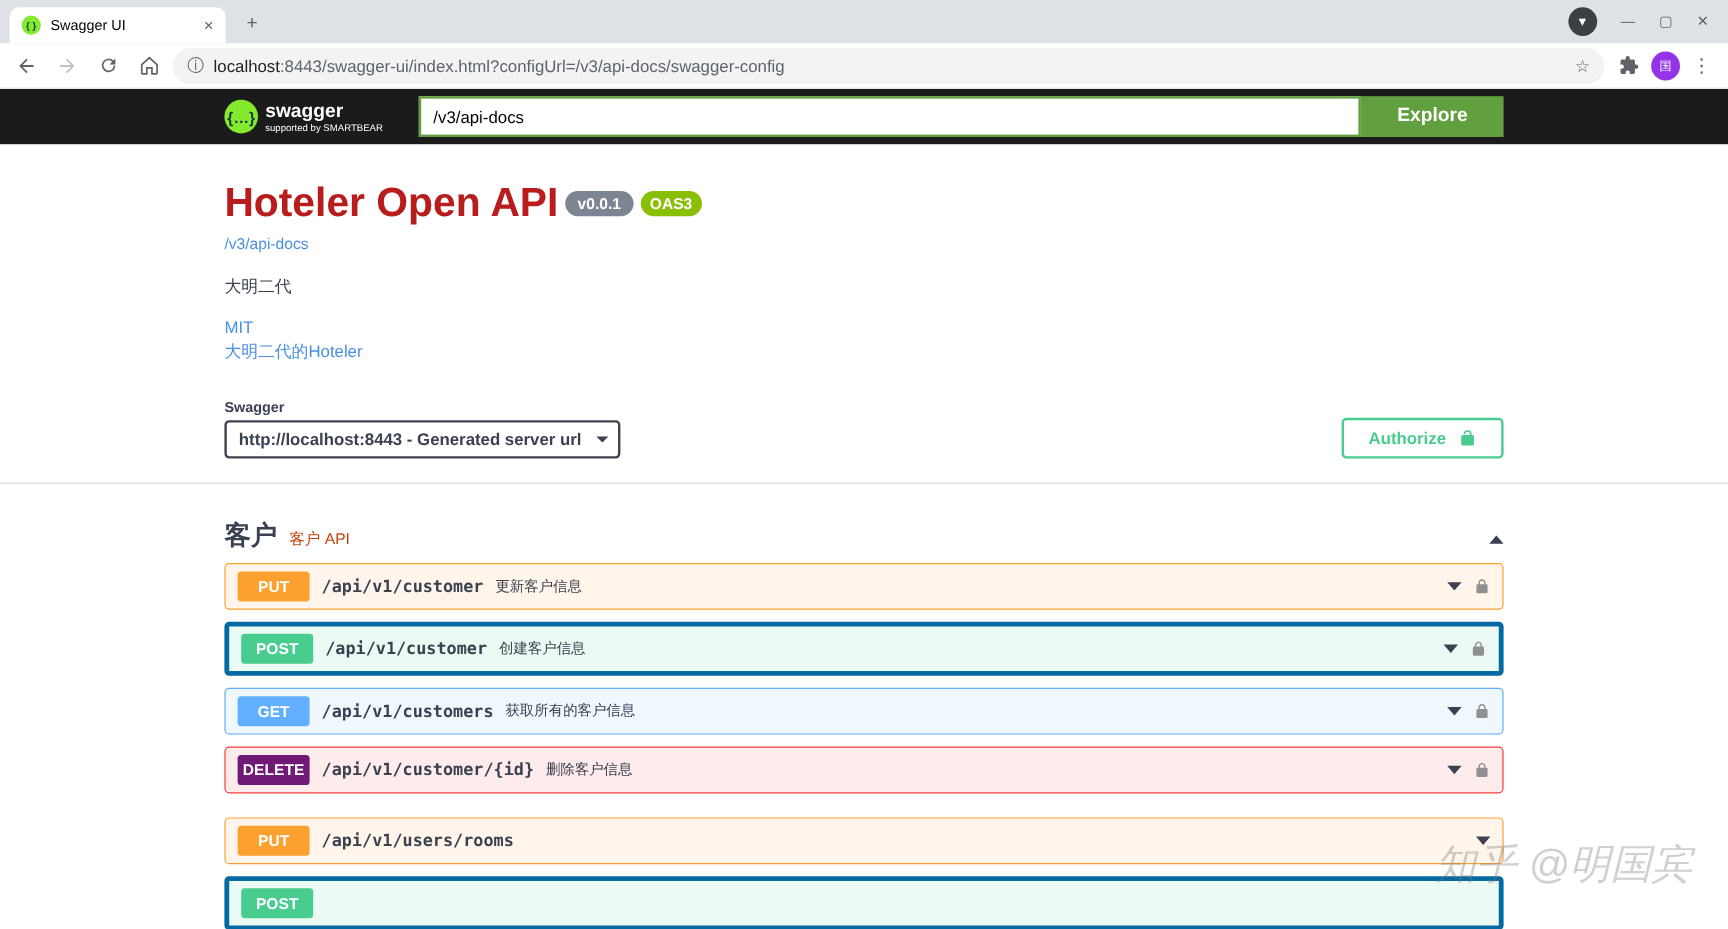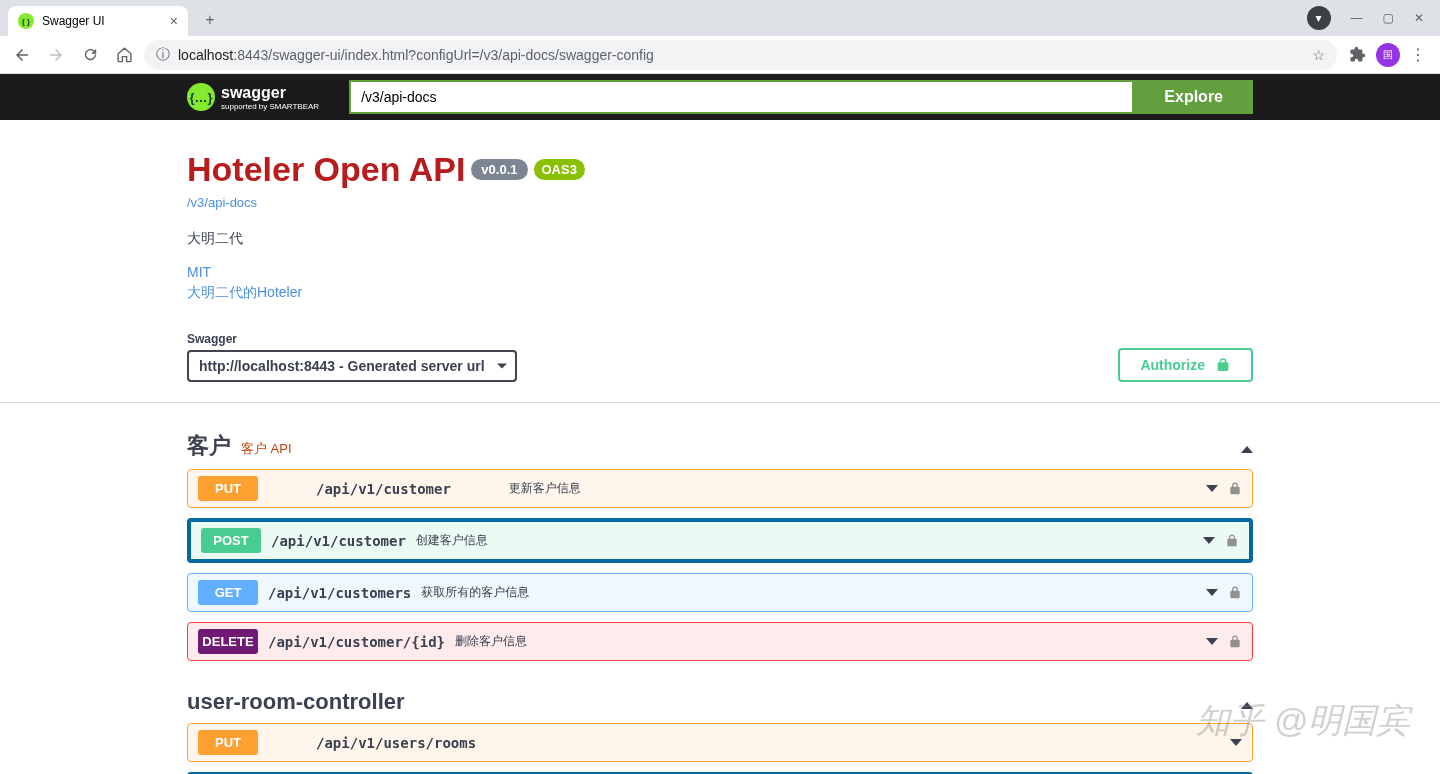--- a/index.html
+++ b/index.html
@@ -58,21 +58,21 @@
     
     hr.section-divider { border: none; border-top: 1px solid rgba(59,65,81,.2); margin: 0; }
     
     .tag-section { margin-top: 20px; }
     .tag-header { display: flex; align-items: baseline; cursor: pointer; padding: 8px 0; }
     .tag-name { font-size: 22px; font-weight: 700; color: #3b4151; }
     .tag-desc { font-size: 13px; color: #c2410c; margin-left: 10px; }
     .tag-toggle { margin-left: auto; }
     
     .opblock { border-radius: 4px; margin-bottom: 10px; display: flex; align-items: center; padding: 6px 10px; cursor: pointer; }
-    .opblock.put { background: rgba(252,161,48,.1); border: 1px solid #fca130; gap: 48px; }
+    .opblock.put { background: rgba(252,161,48,.1); border: 1px solid #fca130; }
     .opblock.post { background: rgba(73,204,144,.1); border: 4px solid #0369a1; }
     .opblock.get { background: rgba(97,175,254,.1); border: 1px solid #61affe; }
     .opblock.delete { background: rgba(249,62,62,.1); border: 1px solid #f93e3e; }
     .method-badge { min-width: 60px; text-align: center; padding: 5px 0; border-radius: 3px; color: #fff; font-size: 13px; font-weight: 700; }
     .put .method-badge { background: #fca130; }
     .post .method-badge { background: #49cc90; }
     .get .method-badge { background: #61affe; }
     .delete .method-badge { background: #701a75; }
     .op-path { font-family: Consolas, monospace; font-size: 14px; color: #3b4151; font-weight: 600; margin-left: 10px; }
     .op-summary { font-size: 12px; color: #3b4151; margin-left: 10px; }
@@ -244,24 +244,20 @@
             <span class="op-summary">删除客户信息</span>
             <span class="op-right">
               <span class="chevron-down"></span>
               <svg class="lock-small" width="14" height="14" viewBox="0 0 24 24">
                 <path fill="currentColor" d="M18 8h-1V6a5 5 0 00-10 0v2H6a2 2 0 00-2 2v9a2 2 0 002 2h12a2 2 0 002-2v-9a2 2 0 00-2-2zM9 6a3 3 0 116 0v2H9z"></path>
               </svg>
             </span>
           </div>
         </div>
         <div class="tag-section">
-          <div class="tag-header">
-            <span class="tag-name">user-room-controller</span>
-            <span class="tag-toggle"><span class="chevron-up"></span></span>
-          </div>
           <div class="opblock put">
             <span class="method-badge">PUT</span>
             <span class="op-path">/api/v1/users/rooms</span>
             <span class="op-right">
               <span class="chevron-down"></span>
             </span>
           </div>
           <div class="opblock post">
             <span class="method-badge">POST</span>
           </div>

